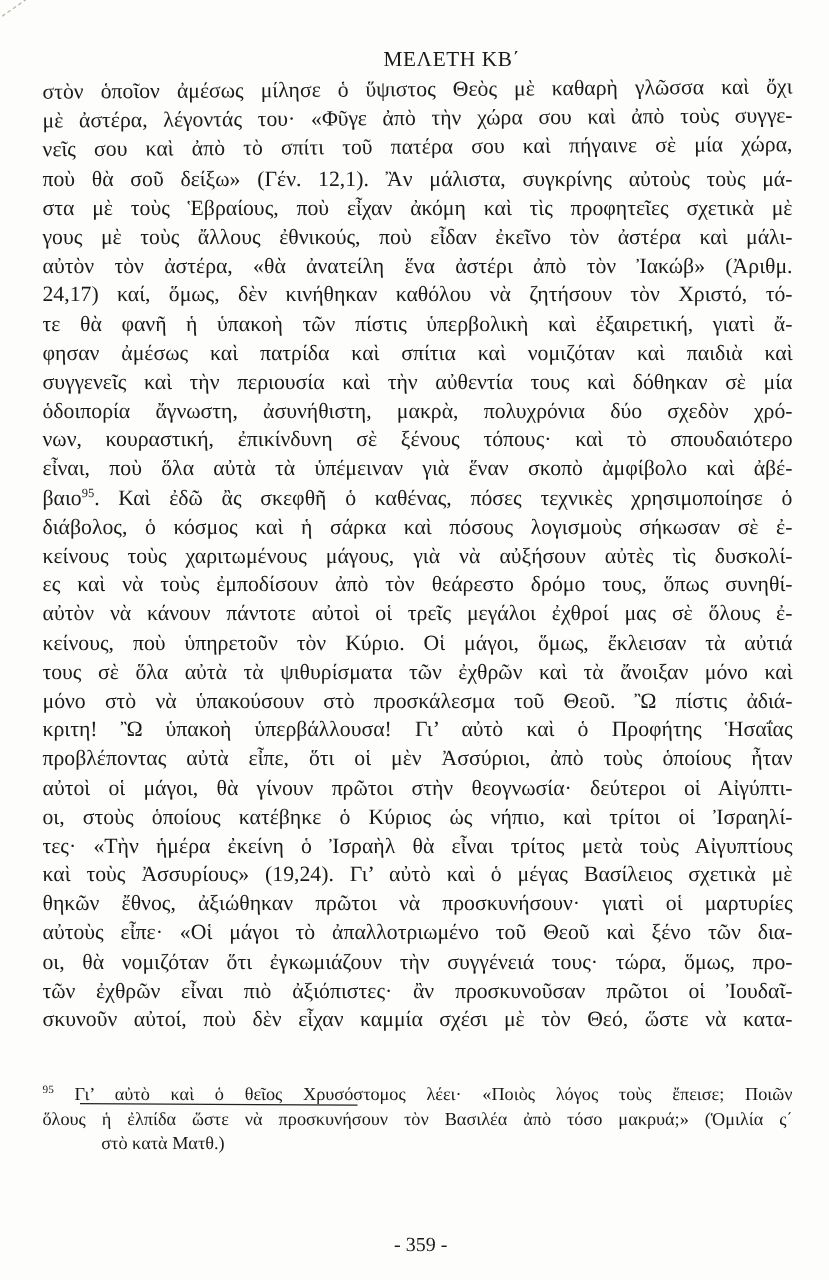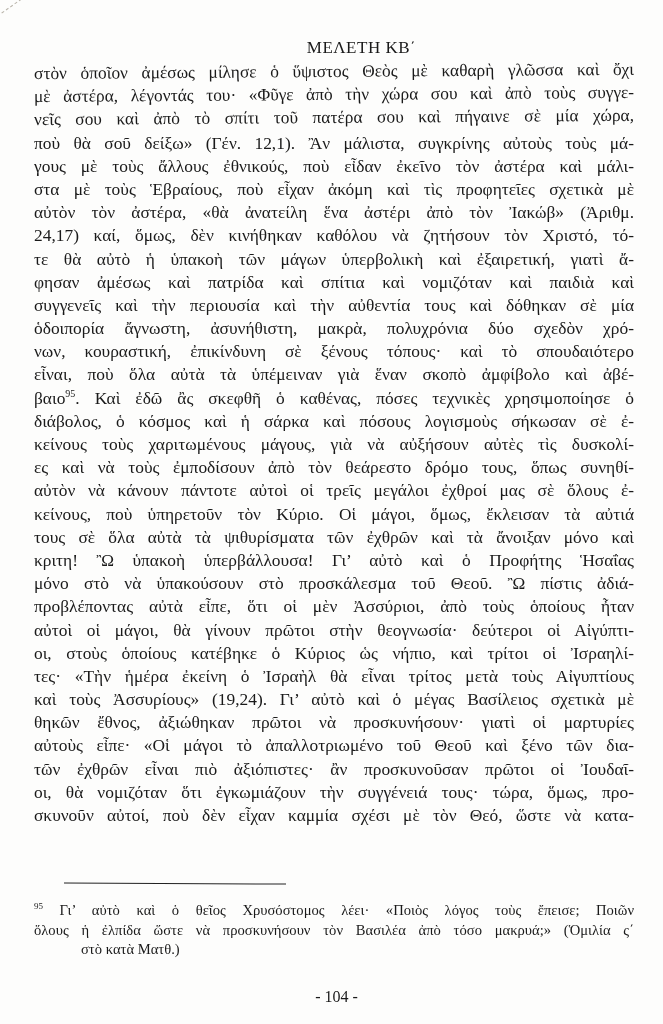--- a/index.html
+++ b/index.html
@@ -26,21 +26,21 @@
     font-size: 17.4px; line-height: 23.2px; height: 23.2px;
     white-space: nowrap; text-align: justify; text-align-last: justify;
   }
   .line.tilt { transform: rotate(-0.4deg); transform-origin: left center; }
   sup { font-size: 10px; line-height: 0; }
   .rule {
     position: absolute; top: 883px; left: 64px; width: 222px; height: 0;
     border-top: 1.3px solid #222; transform: rotate(0.3deg);
   }
   .footnotes {
-    position: absolute; top: 901px; left: 34px; width: 600px;
+    position: absolute; top: 867px; left: 34px; width: 600px;
   }
   .fn-line {
     font-size: 14.6px; line-height: 19.5px; height: 19.5px;
     white-space: nowrap; text-align: justify; text-align-last: justify;
   }
   .fn-line.last { text-align-last: left; margin-left: 47px; }
   .fn-line sup { font-size: 9px; }
   .page-number {
     position: absolute; top: 988px; left: 0; width: 663px; text-align: center;
     font-size: 16px; padding-left: 10px; box-sizing: border-box;
@@ -51,52 +51,52 @@
 
 <div class="corner-mark"></div>
 
 <div class="running-head">ΜΕΛΕΤΗ ΚΒ΄</div>
 
 <div class="body-text" id="body-text">
     <div class="line tilt">στὸν ὁποῖον ἀμέσως μίλησε ὁ ὕψιστος Θεὸς μὲ καθαρὴ γλῶσσα καὶ ὄχι</div>
     <div class="line tilt">μὲ ἀστέρα, λέγοντάς του· «Φῦγε ἀπὸ τὴν χώρα σου καὶ ἀπὸ τοὺς συγγε-</div>
     <div class="line tilt">νεῖς σου καὶ ἀπὸ τὸ σπίτι τοῦ πατέρα σου καὶ πήγαινε σὲ μία χώρα,</div>
     <div class="line">ποὺ θὰ σοῦ δείξω» (Γέν. 12,1). Ἂν μάλιστα,  συγκρίνης αὐτοὺς τοὺς μά-</div>
+    <div class="line">στα μὲ τοὺς Ἑβραίους, ποὺ εἶχαν ἀκόμη καὶ τὶς προφητεῖες σχετικὰ μὲ</div>
     <div class="line">γους μὲ τοὺς ἄλλους ἐθνικούς, ποὺ εἶδαν ἐκεῖνο τὸν ἀστέρα καὶ μάλι-</div>
-    <div class="line">στα μὲ τοὺς Ἑβραίους, ποὺ εἶχαν ἀκόμη καὶ τὶς προφητεῖες σχετικὰ μὲ</div>
     <div class="line">αὐτὸν τὸν ἀστέρα, «θὰ ἀνατείλη ἕνα ἀστέρι ἀπὸ τὸν Ἰακώβ» (Ἀριθμ.</div>
     <div class="line">24,17) καί, ὅμως, δὲν κινήθηκαν καθόλου νὰ ζητήσουν τὸν Χριστό, τό-</div>
-    <div class="line">τε θὰ αὐτὸ ἡ ὑπακοὴ τῶν μάγων ὑπερβολικὴ καὶ ἐξαιρετική, γιατὶ ἄ-</div>
+    <div class="line">τε θὰ φανῆ ἡ ὑπακοὴ τῶν πίστις ὑπερβολικὴ καὶ ἐξαιρετική, γιατὶ ἄ-</div>
     <div class="line">φησαν ἀμέσως καὶ πατρίδα καὶ σπίτια καὶ νομιζόταν καὶ παιδιὰ καὶ</div>
     <div class="line">συγγενεῖς καὶ τὴν περιουσία καὶ τὴν αὐθεντία τους καὶ δόθηκαν σὲ μία</div>
     <div class="line">ὁδοιπορία ἄγνωστη, ἀσυνήθιστη, μακρὰ, πολυχρόνια δύο σχεδὸν χρό-</div>
     <div class="line">νων, κουραστική, ἐπικίνδυνη σὲ ξένους τόπους· καὶ τὸ σπουδαιότερο</div>
     <div class="line">εἶναι, ποὺ ὅλα αὐτὰ τὰ ὑπέμειναν γιὰ ἕναν σκοπὸ ἀμφίβολο καὶ ἀβέ-</div>
     <div class="line">βαιο<sup>95</sup>. Καὶ ἐδῶ ἂς σκεφθῆ ὁ καθένας, πόσες τεχνικὲς χρησιμοποίησε ὁ</div>
     <div class="line">διάβολος, ὁ κόσμος καὶ ἡ σάρκα καὶ πόσους λογισμοὺς σήκωσαν σὲ ἐ-</div>
     <div class="line">κείνους τοὺς χαριτωμένους μάγους, γιὰ νὰ αὐξήσουν αὐτὲς τὶς δυσκολί-</div>
     <div class="line">ες καὶ νὰ τοὺς ἐμποδίσουν ἀπὸ τὸν θεάρεστο δρόμο τους, ὅπως συνηθί-</div>
     <div class="line">αὐτὸν νὰ κάνουν πάντοτε αὐτοὶ οἱ τρεῖς μεγάλοι ἐχθροί μας σὲ ὅλους ἐ-</div>
     <div class="line">κείνους, ποὺ ὑπηρετοῦν τὸν Κύριο. Οἱ μάγοι, ὅμως, ἔκλεισαν τὰ αὐτιά</div>
     <div class="line">τους σὲ ὅλα αὐτὰ τὰ ψιθυρίσματα τῶν ἐχθρῶν καὶ τὰ ἄνοιξαν μόνο καὶ</div>
+    <div class="line">μόνο στὸ νὰ ὑπακούσουν στὸ προσκάλεσμα τοῦ Θεοῦ. Ὢ πίστις ἀδιά-</div>
     <div class="line">κριτη! Ὢ ὑπακοὴ ὑπερβάλλουσα! Γι’ αὐτὸ καὶ ὁ Προφήτης Ἡσαΐας</div>
-    <div class="line">μόνο στὸ νὰ ὑπακούσουν στὸ προσκάλεσμα τοῦ Θεοῦ. Ὢ πίστις ἀδιά-</div>
     <div class="line">προβλέποντας αὐτὰ εἶπε, ὅτι οἱ μὲν Ἀσσύριοι, ἀπὸ τοὺς ὁποίους ἦταν</div>
     <div class="line">αὐτοὶ οἱ μάγοι, θὰ γίνουν πρῶτοι στὴν θεογνωσία· δεύτεροι οἱ Αἰγύπτι-</div>
     <div class="line">οι, στοὺς ὁποίους κατέβηκε ὁ Κύριος ὡς νήπιο, καὶ τρίτοι οἱ Ἰσραηλί-</div>
     <div class="line">τες· «Τὴν ἡμέρα ἐκείνη ὁ Ἰσραὴλ θὰ εἶναι τρίτος μετὰ τοὺς Αἰγυπτίους</div>
     <div class="line">καὶ τοὺς Ἀσσυρίους» (19,24). Γι’ αὐτὸ καὶ ὁ μέγας Βασίλειος σχετικὰ μὲ</div>
     <div class="line">θηκῶν ἔθνος, ἀξιώθηκαν πρῶτοι νὰ προσκυνήσουν· γιατὶ οἱ μαρτυρίες</div>
     <div class="line">αὐτοὺς εἶπε· «Οἱ μάγοι τὸ ἀπαλλοτριωμένο τοῦ Θεοῦ καὶ ξένο τῶν δια-</div>
+    <div class="line">οι, θὰ νομιζόταν ὅτι ἐγκωμιάζουν τὴν συγγένειά τους· τώρα, ὅμως, προ-</div>
     <div class="line">τῶν ἐχθρῶν εἶναι πιὸ ἀξιόπιστες· ἂν προσκυνοῦσαν πρῶτοι οἱ Ἰουδαῖ-</div>
-    <div class="line">οι, θὰ νομιζόταν ὅτι ἐγκωμιάζουν τὴν συγγένειά τους· τώρα, ὅμως, προ-</div>
     <div class="line">σκυνοῦν αὐτοί, ποὺ δὲν εἶχαν καμμία σχέσι μὲ τὸν Θεό, ὥστε νὰ κατα-</div>
   </div>
 
 <div class="rule"></div>
 
 <div class="footnotes" id="footnotes">
     <div class="fn-line"><sup>95</sup> Γι’ αὐτὸ καὶ ὁ θεῖος Χρυσόστομος λέει· «Ποιὸς λόγος τοὺς ἔπεισε; Ποιῶν</div>
     <div class="fn-line">ὅλους ἡ ἐλπίδα ὥστε νὰ προσκυνήσουν τὸν Βασιλέα ἀπὸ τόσο μακρυά;» (Ὁμιλία ς΄</div>
     <div class="fn-line last">στὸ κατὰ Ματθ.)</div>
   </div>
 
-<div class="page-number">- 104 -</div>
+<div class="page-number">- 359 -</div>
 
 </body></html>

